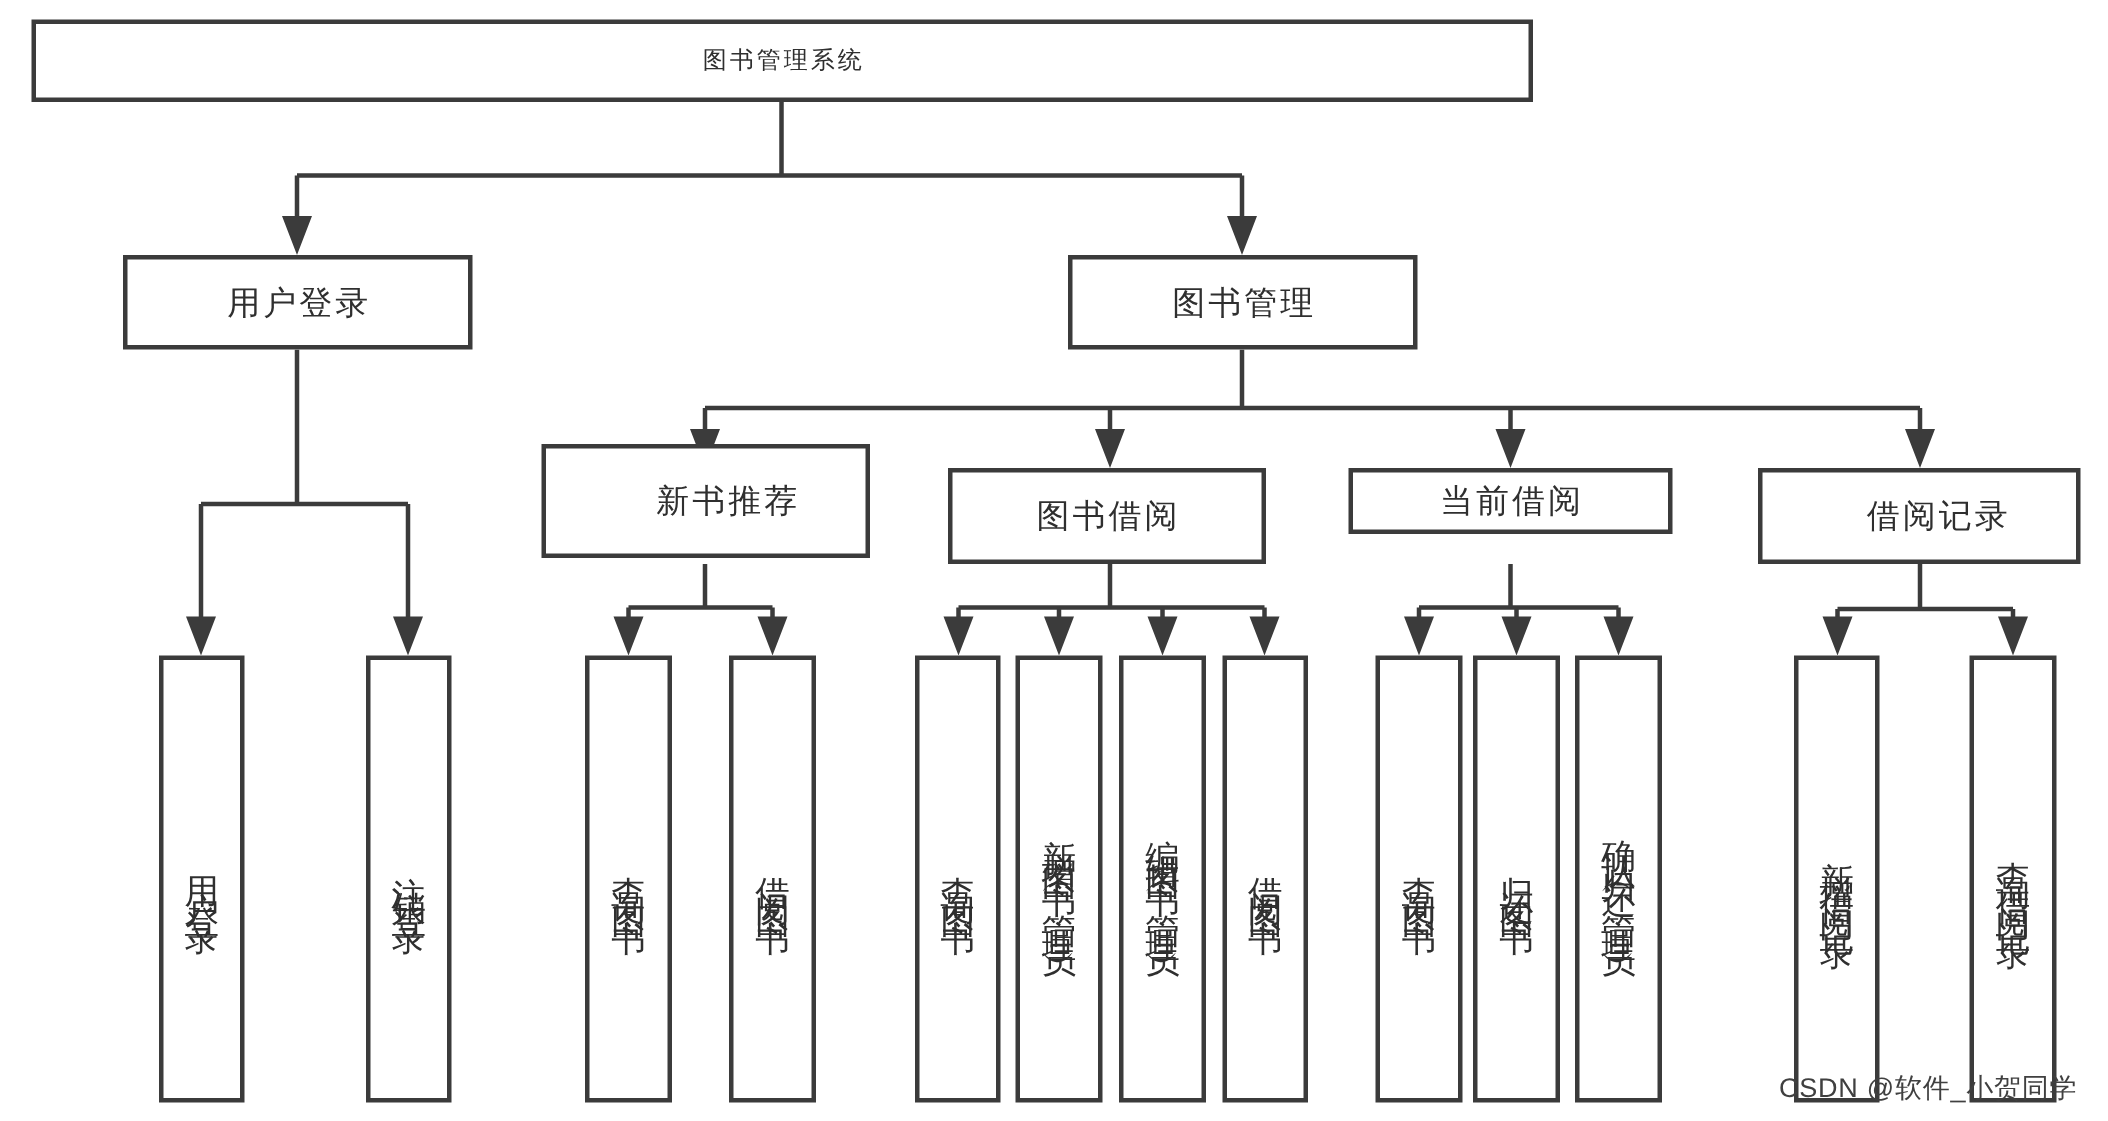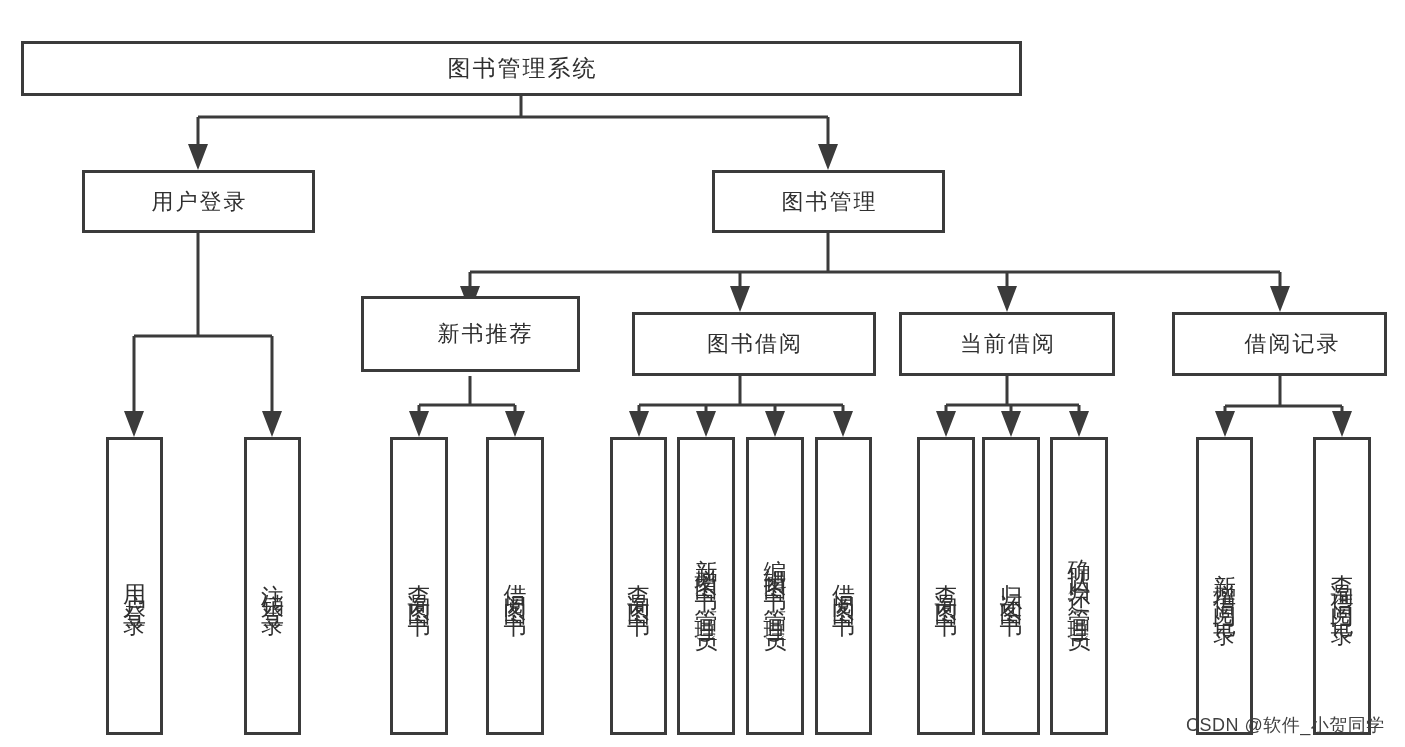--- a/index.html
+++ b/index.html
@@ -32,22 +32,21 @@
     color: #2f2f2f;
     z-index: 1;
   }
   .h-node {
     font-size: 22px;
     letter-spacing: 2px;
     text-indent: 2px;
   }
   .root-node {
     left: 21px; top: 13px; width: 1001px; height: 55px;
-    font-size: 23px;
-    margin-top: 28px;
+    font-size: 16px;
   }
   .leaf {
     top: 437px;
     height: 298px;
   }
   .v-text {
     writing-mode: vertical-rl;
     text-orientation: mixed;
     font-size: 23px;
     line-height: 1;
@@ -87,22 +86,22 @@
              M936 411 h20 L946 437 z M1001 411 h20 L1011 437 z M1069 411 h20 L1079 437 z
              M1215 411 h20 L1225 437 z M1332 411 h20 L1342 437 z"></path>
   </svg>
 
   <div class="node h-node root-node">图书管理系统</div>
 
   <div class="node h-node" style="left:82px; top:170px; width:233px; height:63px;">用户登录</div>
   <div class="node h-node" style="left:712px; top:170px; width:233px; height:63px;">图书管理</div>
 
   <div class="node h-node" style="left:361px; top:296px; width:219px; height:76px;padding-left:28px;">新书推荐</div>
-  <div class="node h-node" style="left:632px; top:312px; width:244px; height:64px;">图书借阅</div>
-  <div class="node h-node" style="left:899px; top:312px; width:216px; height:64px;">当前借阅</div>
+  <div class="node h-node" style="left:632px; top:312px; width:212px; height:64px;">图书借阅</div>
+  <div class="node h-node" style="left:899px; top:312px; width:216px; height:44px;">当前借阅</div>
   <div class="node h-node" style="left:1172px; top:312px; width:215px; height:64px;padding-left:24px;">借阅记录</div>
 
   <div class="node leaf" style="left:106px; width:57px;">
     <span class="v-text">用户登录</span>
   </div>
   <div class="node leaf" style="left:244px; width:57px;">
     <span class="v-text">注销登录</span>
   </div>
 
   <div class="node leaf" style="left:390px; width:58px;">

